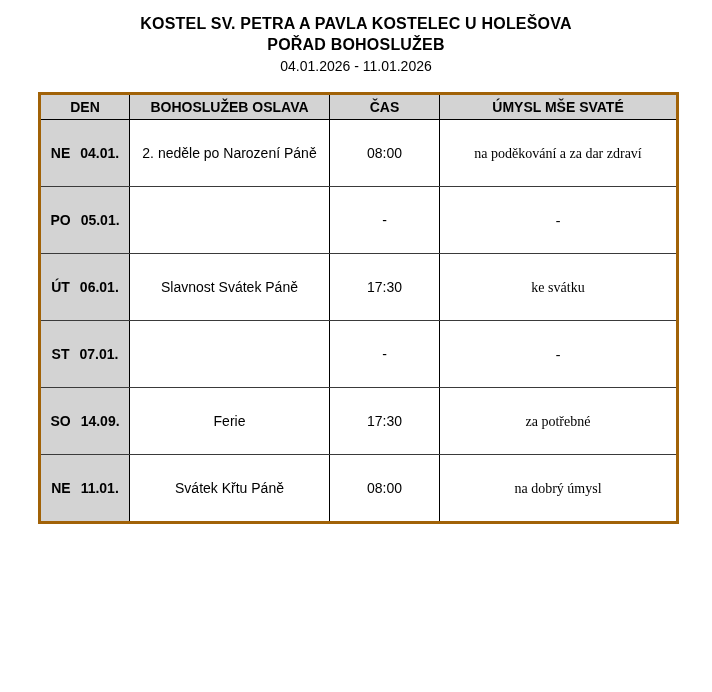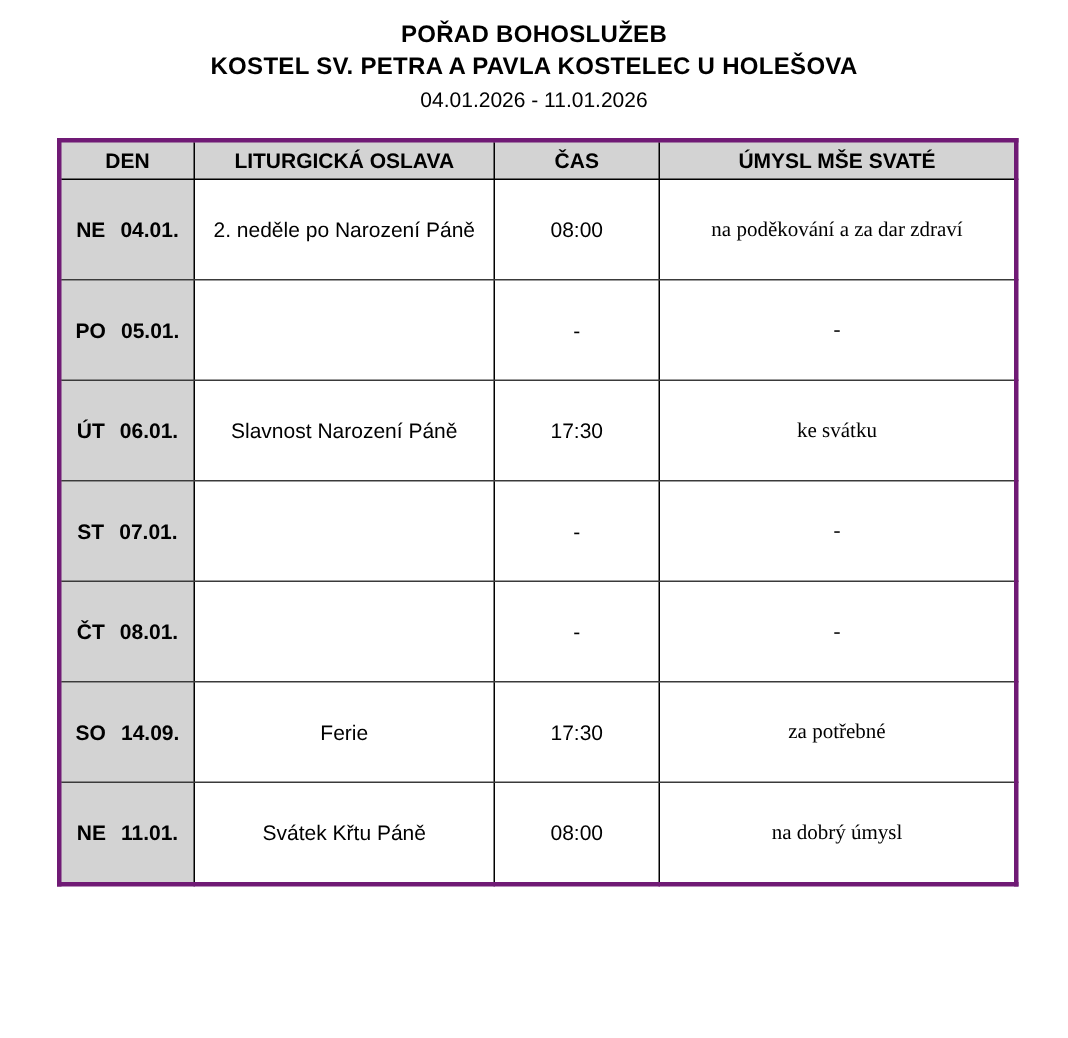--- a/index.html
+++ b/index.html
@@ -30,21 +30,21 @@
     font-size: 14px;
     font-weight: normal;
     line-height: 21px;
     margin-top: 1px;
   }
   table.schedule {
     margin: 15px 0 0 38px;
     border-collapse: collapse;
     table-layout: fixed;
     width: 638px;
-    border: 3px solid #701a75;
+    border: 3px solid #a16207;
   }
   table.schedule th {
     border: 1.5px solid #000000;
     font-size: 14px;
     font-weight: bold;
     height: 21px;
     padding: 1px 0 2px 0;
     text-align: center;
     vertical-align: middle;
   }
@@ -80,36 +80,36 @@
     line-height: 19px;
     font-family: Liberation Serif, serif;
   }
 </style>
 </head>
 <body>
 
 <div class="page">
 
   <div class="titles">
+    <div class="title-line">KOSTEL SV. PETRA A PAVLA KOSTELEC U HOLEŠOVA</div>
     <div class="title-line">POŘAD BOHOSLUŽEB</div>
-    <div class="title-line">KOSTEL SV. PETRA A PAVLA KOSTELEC U HOLEŠOVA</div>
     <div class="date-line">04.01.2026 - 11.01.2026</div>
   </div>
 
   <table class="schedule">
     <colgroup>
       <col style="width:90px">
       <col style="width:200px">
       <col style="width:110px">
       <col style="width:238px">
     </colgroup>
     <thead>
       <tr>
         <th class="shaded">DEN</th>
-        <th class="shaded">LITURGICKÁ OSLAVA</th>
+        <th class="shaded">BOHOSLUŽEB OSLAVA</th>
         <th class="shaded">ČAS</th>
         <th class="shaded">ÚMYSL MŠE SVATÉ</th>
       </tr>
     </thead>
     <tbody id="rows">
   <tr>
     <td class="day-cell shaded">
       <span class="day-wrap">
         <span>NE</span>
         <span>04.01.</span>
@@ -132,48 +132,37 @@
     <td class="intention-cell">-</td>
   </tr>
 
   <tr>
     <td class="day-cell shaded">
       <span class="day-wrap">
         <span>ÚT</span>
         <span>06.01.</span>
       </span>
     </td>
-    <td class="celebration-cell">Slavnost Narození Páně</td>
+    <td class="celebration-cell">Slavnost Svátek Páně</td>
     <td class="time-cell">17:30</td>
     <td class="intention-cell">ke svátku</td>
   </tr>
 
   <tr>
     <td class="day-cell shaded">
       <span class="day-wrap">
         <span>ST</span>
         <span>07.01.</span>
       </span>
     </td>
     <td class="celebration-cell"></td>
     <td class="time-cell">-</td>
     <td class="intention-cell">-</td>
   </tr>
 
-  <tr>
-    <td class="day-cell shaded">
-      <span class="day-wrap">
-        <span>ČT</span>
-        <span>08.01.</span>
-      </span>
-    </td>
-    <td class="celebration-cell"></td>
-    <td class="time-cell">-</td>
-    <td class="intention-cell">-</td>
-  </tr>
 
 
   <tr>
     <td class="day-cell shaded">
       <span class="day-wrap">
         <span>SO</span>
         <span>14.09.</span>
       </span>
     </td>
     <td class="celebration-cell">Ferie</td>

